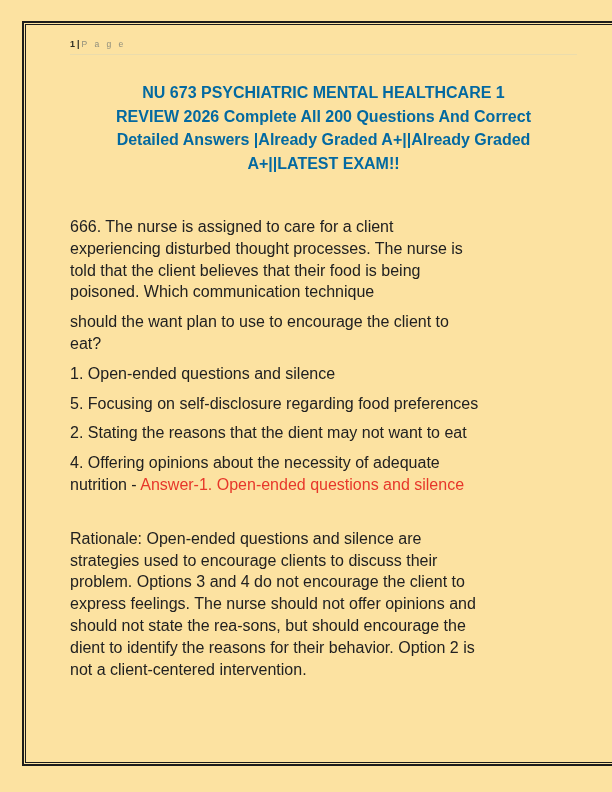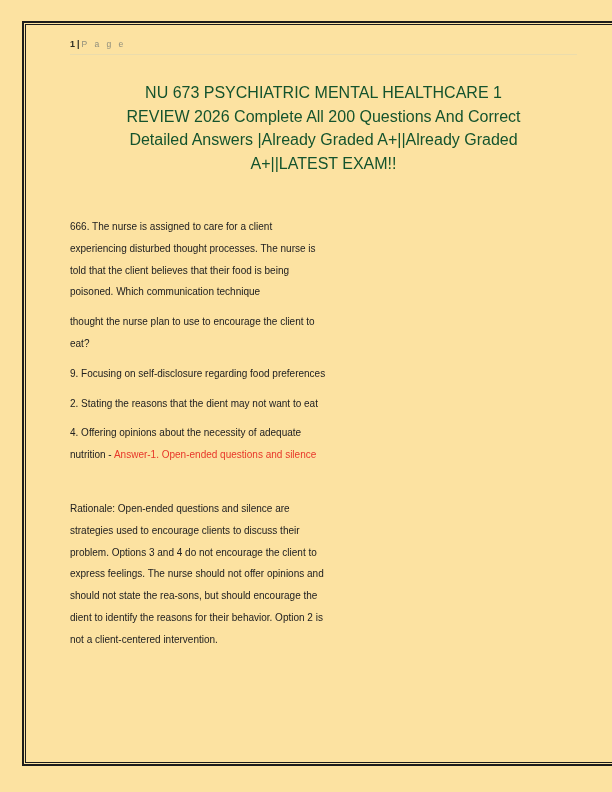--- a/index.html
+++ b/index.html
@@ -53,29 +53,29 @@
     padding: 0 2px;
   }
   .page-header .label {
     color: #8d8d7c;
     letter-spacing: 2.5px;
     font-size: 8.5px;
   }
   .doc-title {
     margin-top: 26px;
     font-size: 16px;
-    font-weight: normal;
+    font-weight: bold;
     line-height: 23.5px;
     text-align: center;
-    color: #14532d;
+    color: #0369a1;
     white-space: pre-line;
   }
   .body-text {
     color: #212121;
-    font-size: 10px;
+    font-size: 16px;
     line-height: 21.8px;
   }
   .para {
     margin: 8px 0;
     white-space: pre-line;
   }
   .para.first {
     margin-top: 41px;
   }
   .para.rationale {
@@ -100,23 +100,24 @@
       <div class="doc-title">NU 673 PSYCHIATRIC MENTAL HEALTHCARE 1
 REVIEW 2026 Complete All 200 Questions And Correct
 Detailed Answers |Already Graded A+||Already Graded
 A+||LATEST EXAM!!</div>
 
       <div class="body-text">
         <p class="para first">666. The nurse is assigned to care for a client
 experiencing disturbed thought processes. The nurse is
 told that the client believes that their food is being
 poisoned. Which communication technique</p>
-        <p class="para">thought the nurse plan to use to encourage the client to
+        <p class="para">should the want plan to use to encourage the client to
 eat?</p>
-        <p class="para">9. Focusing on self-disclosure regarding food preferences</p>
+        <p class="para">1. Open-ended questions and silence</p>
+        <p class="para">5. Focusing on self-disclosure regarding food preferences</p>
         <p class="para">2. Stating the reasons that the dient may not want to eat</p>
         <p class="para"><span>4. Offering opinions about the necessity of adequate
 nutrition - </span><span class="answer-inline">Answer-1. Open-ended questions and silence</span></p>
         <p class="para rationale">Rationale: Open-ended questions and silence are
 strategies used to encourage clients to discuss their
 problem. Options 3 and 4 do not encourage the client to
 express feelings. The nurse should not offer opinions and
 should not state the rea-sons, but should encourage the
 dient to identify the reasons for their behavior. Option 2 is
 not a client-centered intervention.</p>

